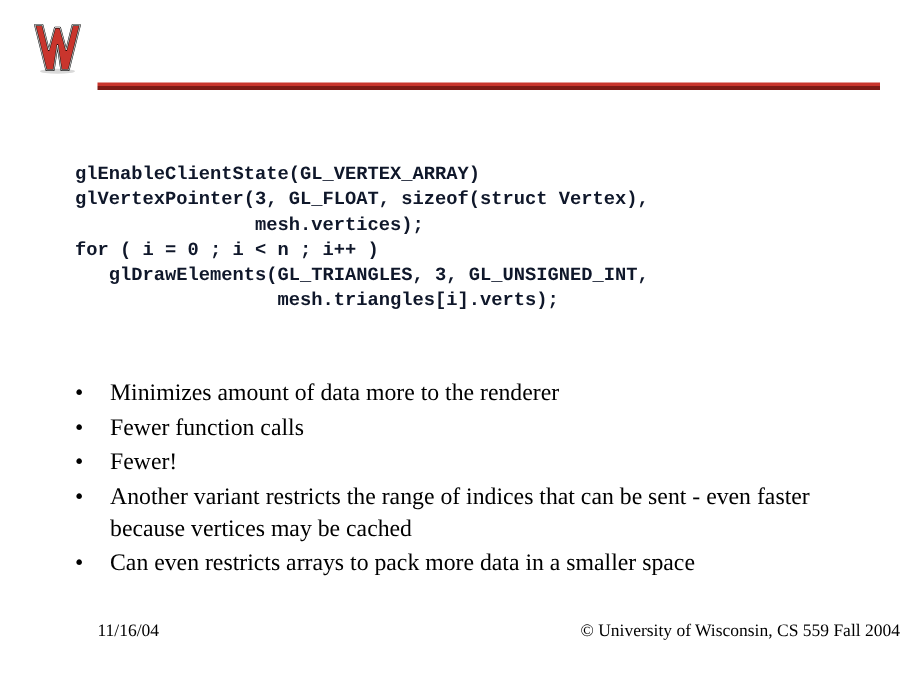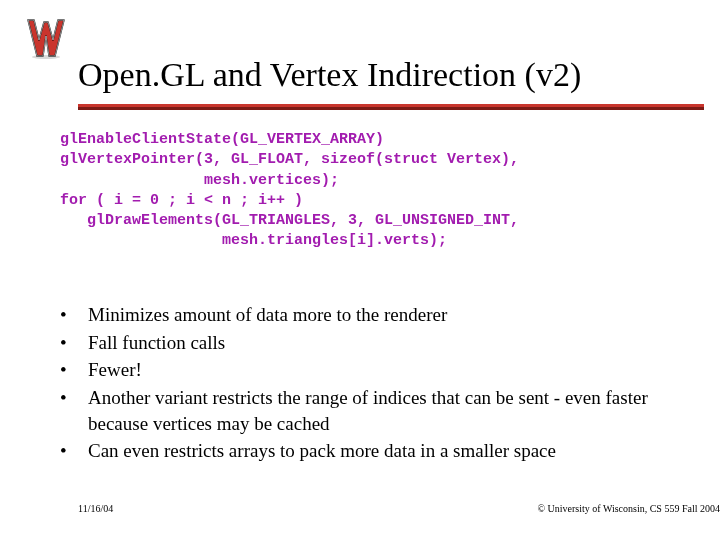--- a/index.html
+++ b/index.html
@@ -38,21 +38,21 @@
   .code {
     position: absolute;
     top: 130px;
     left: 60px;
     right: 30px;
     font-family: "Courier New", Courier, monospace;
     font-weight: bold;
     font-size: 15px;
     line-height: 1.35;
     white-space: pre;
-    color: #a21caf;
+    color: #0f172a;
   }
   .bullets {
     position: absolute;
     top: 302px;
     left: 58px;
     right: 50px;
   }
   .bullet-row {
     display: flex;
     align-items: flex-start;
@@ -68,57 +68,56 @@
   }
   .bullet-text {
     flex: 1;
   }
   .footer {
     position: absolute;
     bottom: 26px;
     left: 0;
     right: 0;
     display: flex;
-    font-size: 10px;
+    font-size: 14px;
     font-family: "Times New Roman", Times, serif;
   }
   .footer-date { position: absolute; left: 78px; }
   .footer-copy { width: 100%; text-align: right; }
 </style>
 </head>
 <body>
 
 <div class="logo">
   <svg width="48" height="44" viewBox="0 0 48 44">
     <path d="M6 4 L12 4 L17 24 L22 6 L26 6 L31 24 L36 4 L42 4 L33 40 L27 40 L24 20 L21 40 L15 40 Z" fill="#c9352d" stroke="#000" stroke-width="1.4" stroke-linejoin="round"></path>
     <path d="M6 4 L12 4 L17 24 L22 6 L26 6 L31 24 L36 4 L42 4 L33 40 L27 40 L24 20 L21 40 L15 40 Z" fill="none" stroke="#fff" stroke-width="0.6"></path>
     <ellipse cx="24" cy="41" rx="14" ry="2" fill="#000" opacity="0.15"></ellipse>
   </svg>
 </div>
 
 <div class="title-wrap">
-  <h1 class="title">Open.GL and Vertex Indirection (v2)</h1>
   <div class="rule"></div>
 </div>
 
 <pre class="code" id="code-block">glEnableClientState(GL_VERTEX_ARRAY)
 glVertexPointer(3, GL_FLOAT, sizeof(struct Vertex),
                 mesh.vertices);
 for ( i = 0 ; i &lt; n ; i++ )
    glDrawElements(GL_TRIANGLES, 3, GL_UNSIGNED_INT,
                   mesh.triangles[i].verts);</pre>
 
 <div class="bullets" id="bullets">
     <div class="bullet-row">
       <div class="bullet-dot">•</div>
       <div class="bullet-text">Minimizes amount of data more to the renderer</div>
     </div>
     <div class="bullet-row">
       <div class="bullet-dot">•</div>
-      <div class="bullet-text">Fall function calls</div>
+      <div class="bullet-text">Fewer function calls</div>
     </div>
     <div class="bullet-row">
       <div class="bullet-dot">•</div>
       <div class="bullet-text">Fewer!</div>
     </div>
     <div class="bullet-row">
       <div class="bullet-dot">•</div>
       <div class="bullet-text">Another variant restricts the range of indices that can be sent - even faster because vertices may be cached</div>
     </div>
     <div class="bullet-row">

